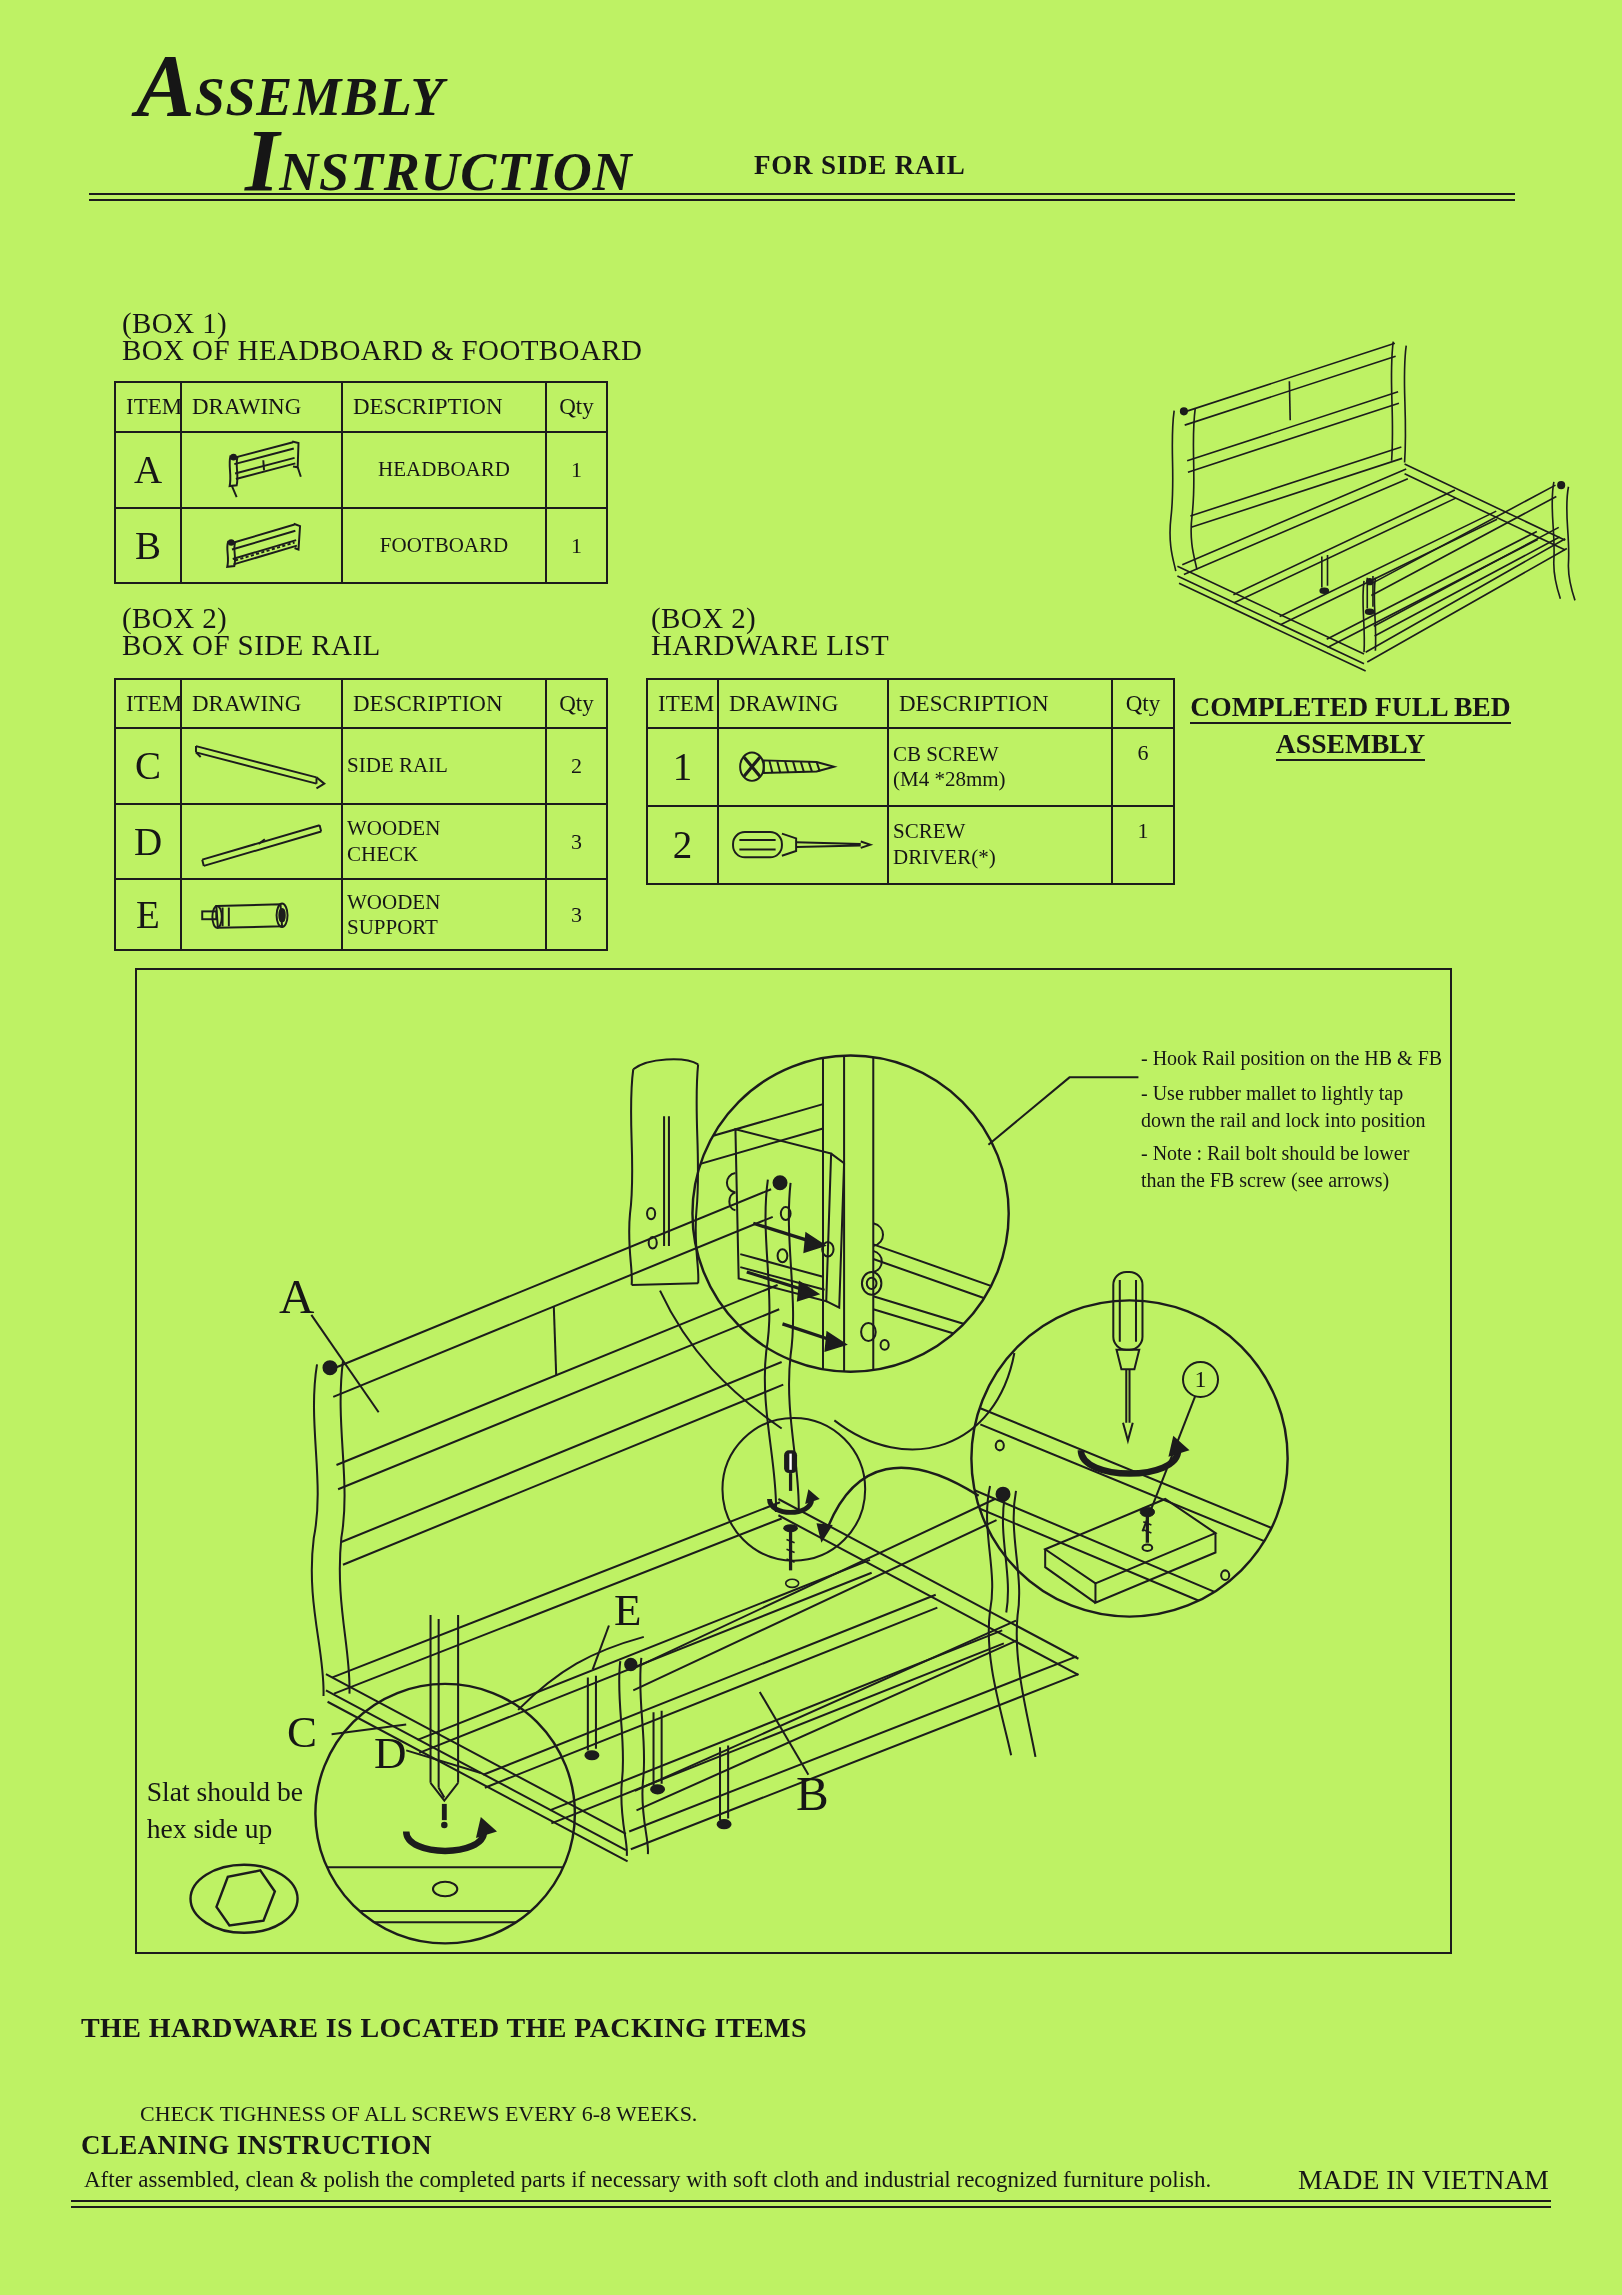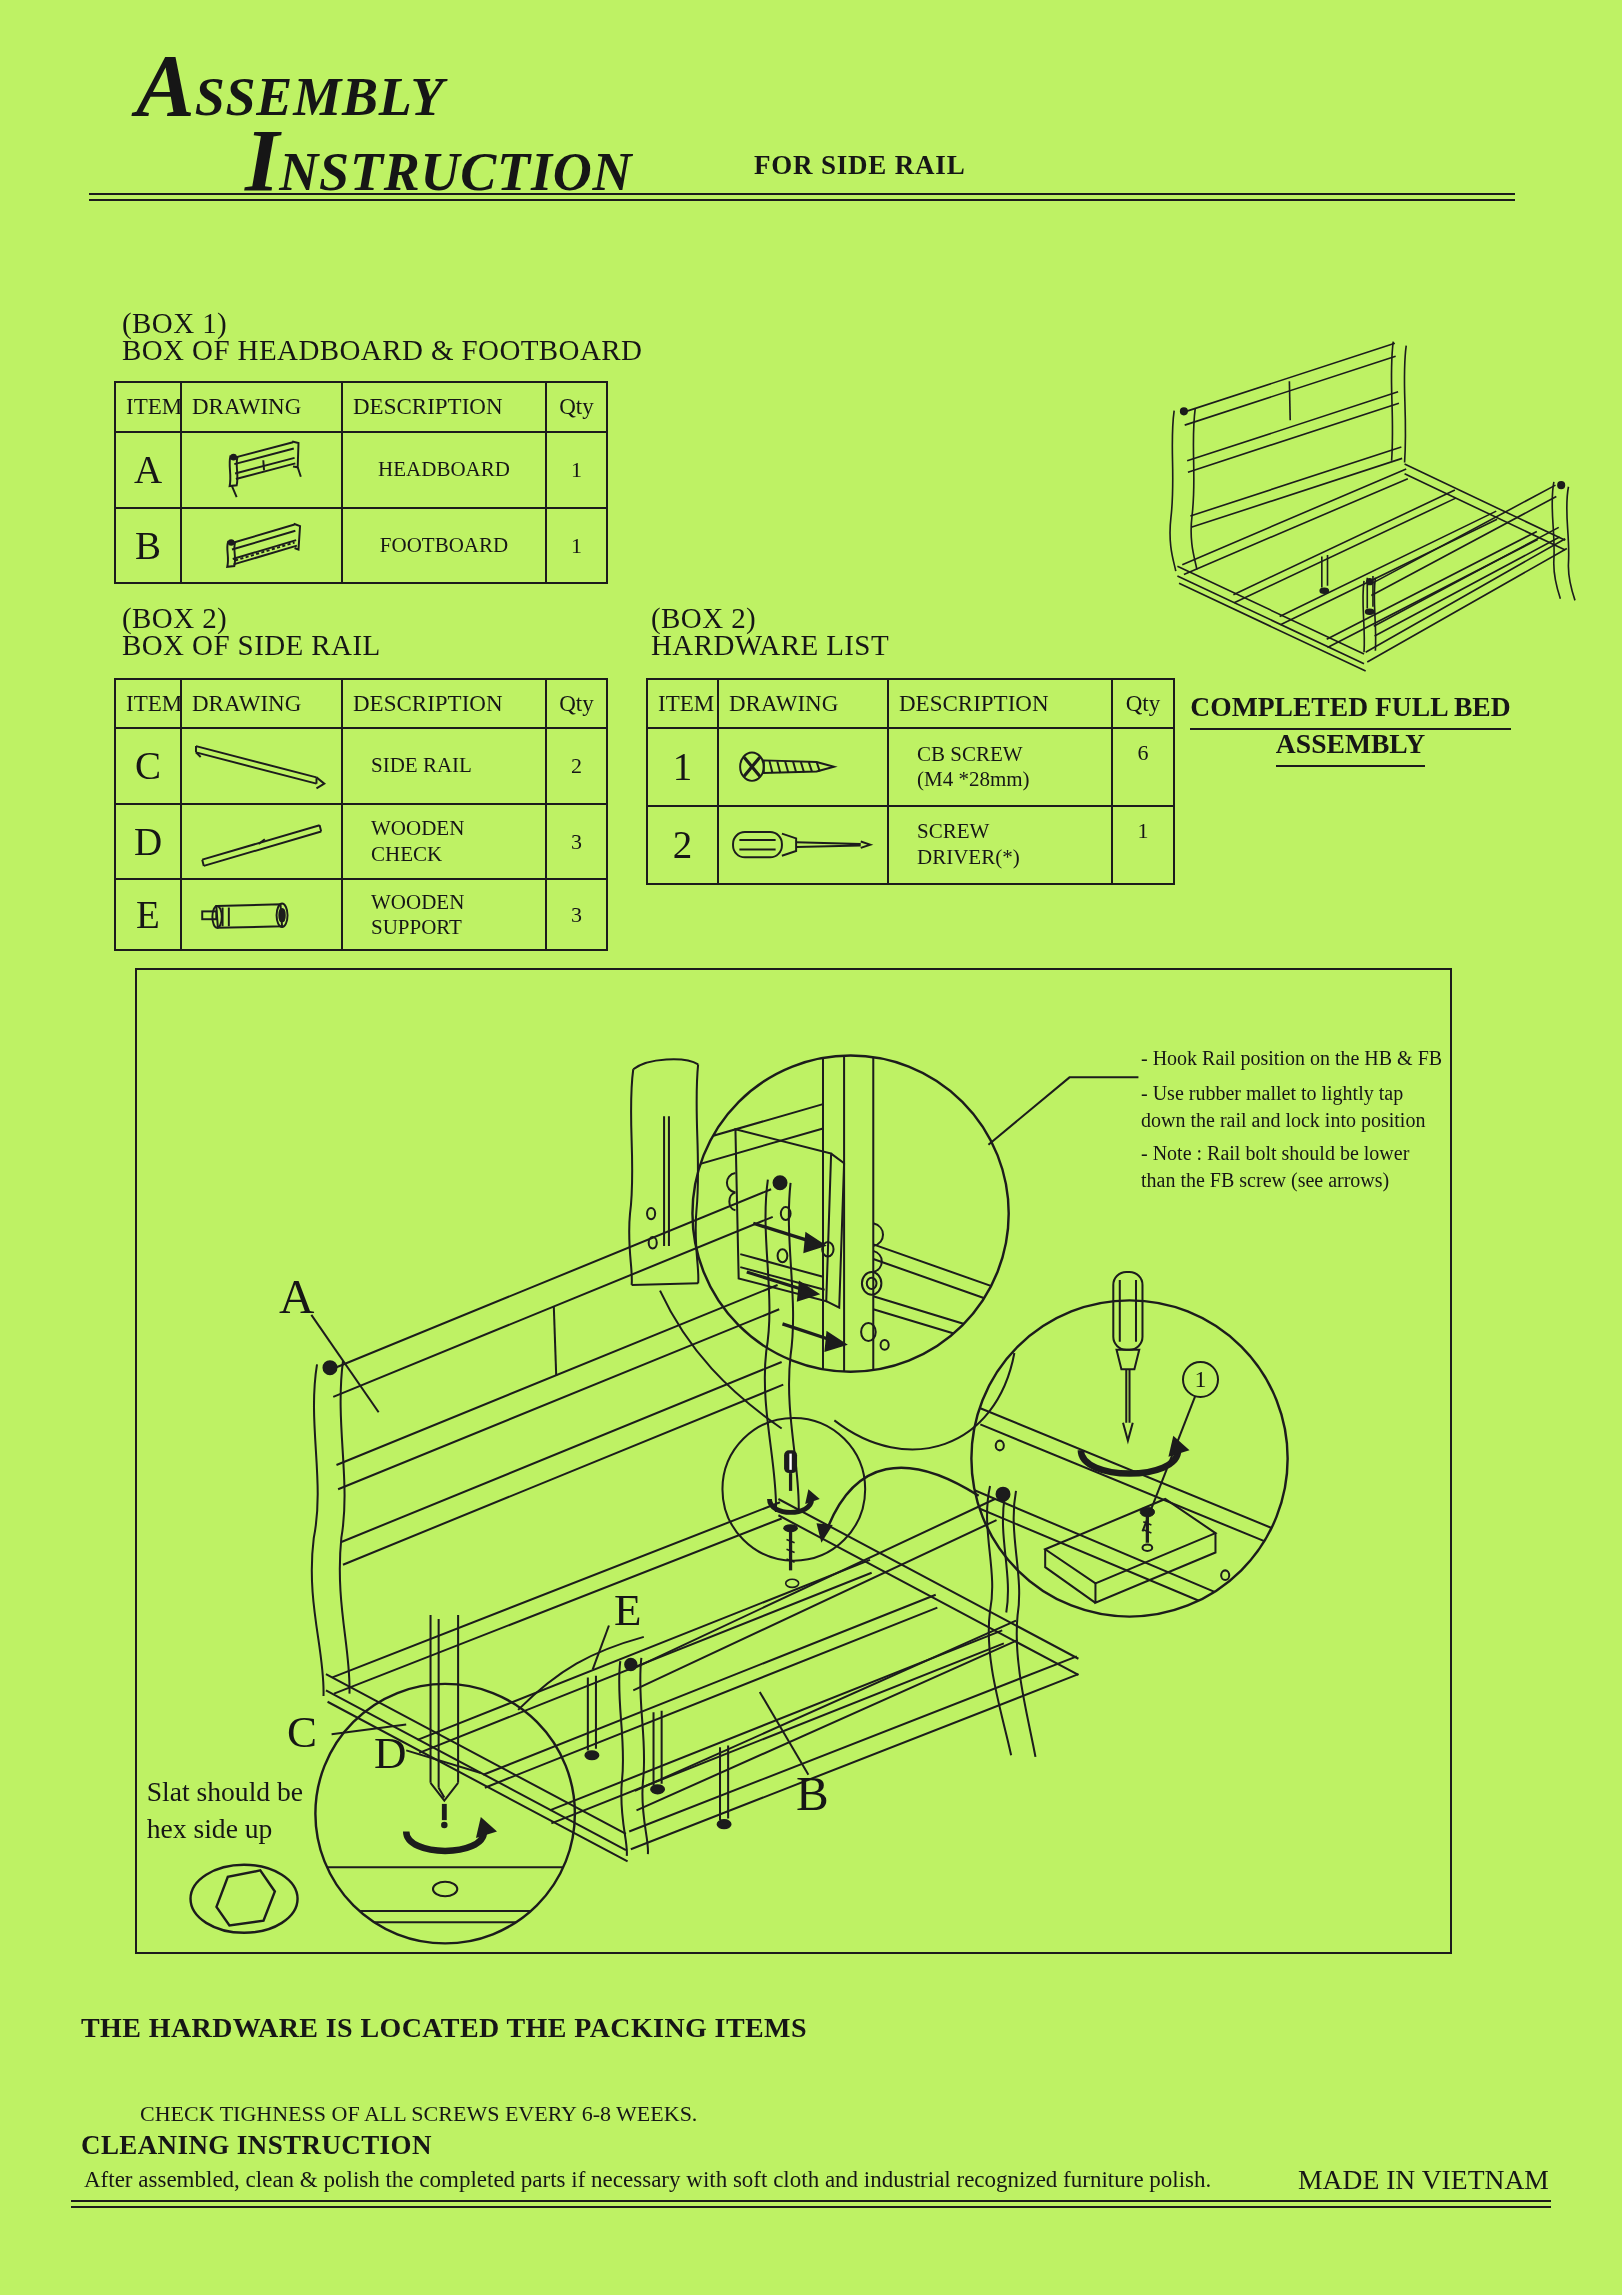--- a/index.html
+++ b/index.html
@@ -19,29 +19,29 @@
 
   
   .sec-tag, .sec-title { position:absolute; font-size:29px; letter-spacing:0.4px; white-space:nowrap; }
 
   
   table.parts { position:absolute; border-collapse:collapse; table-layout:fixed; }
   table.parts td { border:2.4px solid #1c1c1c; vertical-align:middle; overflow:hidden; }
   .hcell { font-size:23px; padding-left:10px; }
   .hcell.qty { text-align:center; padding-left:0; }
   .item-cell { font-size:39px; text-align:center; }
-  .desc-cell { font-size:21px; line-height:1.2; padding-left:28px; }
+  .desc-cell { font-size:21px; line-height:1.2; padding-left:4px; }
   .desc-cell.centered { text-align:center; padding-left:0; }
   .qty-cell { font-size:22px; text-align:center; }
   .drawing-cell { padding:3.2px; }
   .drawing-cell svg { display:block; width:100%; height:100%; }
 
   
   .caption { position:absolute; font-size:27.6px; font-weight:bold; text-align:center; white-space:nowrap; }
-  .caption .u { border-bottom:2.4px solid #1c1c1c; padding-bottom:6px; }
+  .caption .u { border-bottom:2.4px solid #1c1c1c; padding-bottom:0; }
 
   
   .diagram-box { position:absolute; left:135px; top:968px; width:1317px; height:986px; border:2.4px solid #1c1c1c; }
   .dlabel { position:absolute; font-size:49px; line-height:1; }
   .dlabel.small { font-size:45px; }
   .note-line { position:absolute; left:1004px; width:318px; font-size:20px; line-height:1.15; white-space:nowrap; }
   .slat-note { position:absolute; font-size:27.6px; line-height:1.2; white-space:nowrap; }
   .callout-circle {
     position:absolute; width:37px; height:37px; border:2.4px solid #1c1c1c; border-radius:50%;
     font-size:24px; display:flex; align-items:center; justify-content:center;

